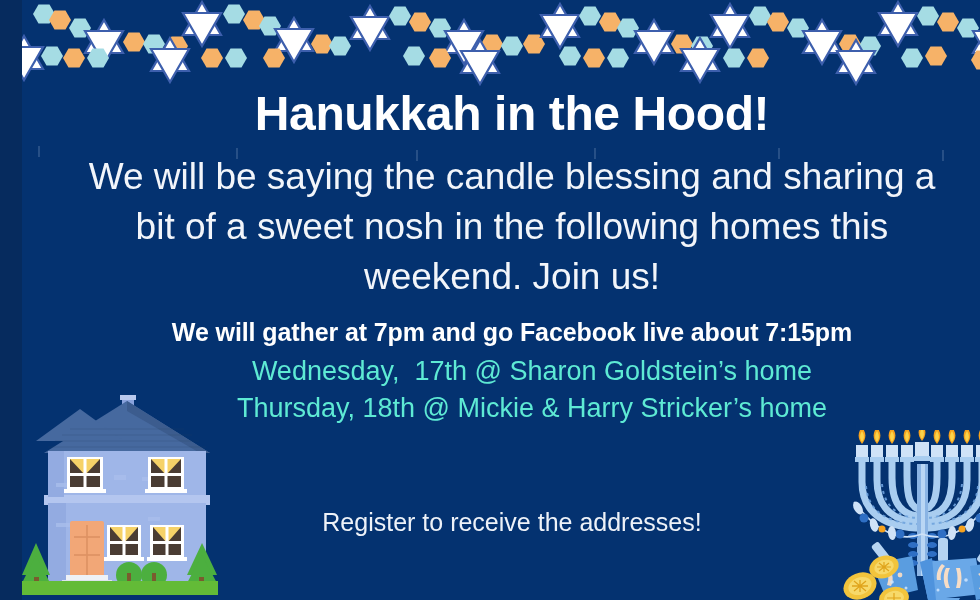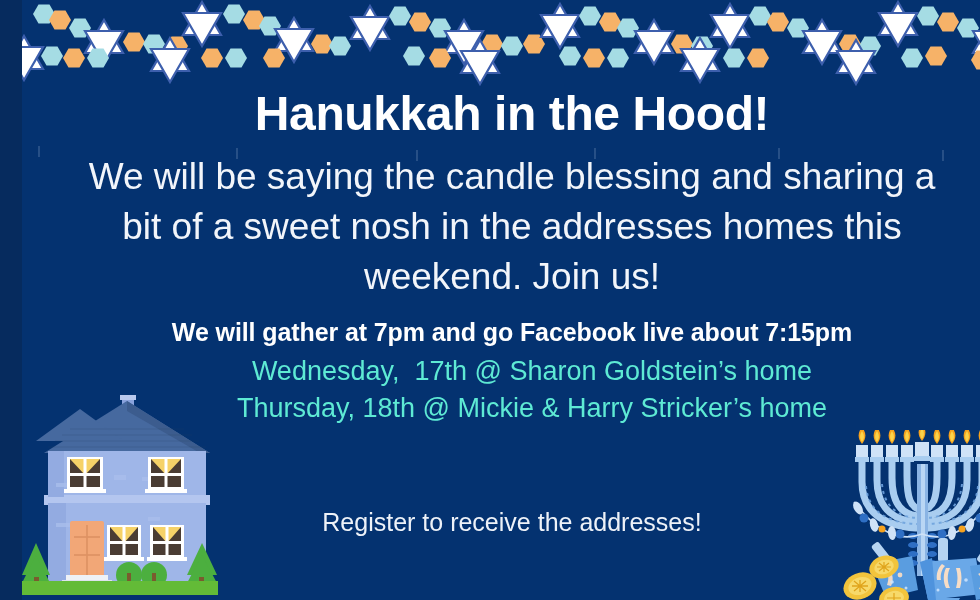--- a/index.html
+++ b/index.html
@@ -224,21 +224,21 @@
     </svg>
   <svg class="sparkle" style="left:752px;top:148px;">
       <path d="M5 0 L5 11" stroke="#cddcf2" stroke-width="1"></path>
     </svg>
   <svg class="sparkle" style="left:916px;top:150px;">
       <path d="M5 0 L5 11" stroke="#cddcf2" stroke-width="1"></path>
     </svg>
 
   <div class="text-wrap">
     <div class="title">Hanukkah in the Hood!</div>
-    <div class="lede">We will be saying the candle blessing and sharing a bit of a sweet nosh in the addresses homes this weekend. Join us!</div>
+    <div class="lede">We will be saying the candle blessing and sharing a bit of a sweet nosh in the following homes this weekend. Join us!</div>
     <div class="gather">We will gather at 7pm and go Facebook live about 7:15pm</div>
     <div class="date-line date-1">Wednesday,  17th @ Sharon Goldstein’s home</div>
     <div class="date-line date-2">Thursday, 18th @ Mickie &amp; Harry Stricker’s home</div>
     <div class="register">Register to receive the addresses!</div>
   </div>
 
   <div class="house-art">
     <svg width="210" height="205" viewBox="0 0 210 205" xmlns="http://www.w3.org/2000/svg">
 
       <rect x="100" y="0" width="12" height="22" fill="#8aa3dd"></rect>

